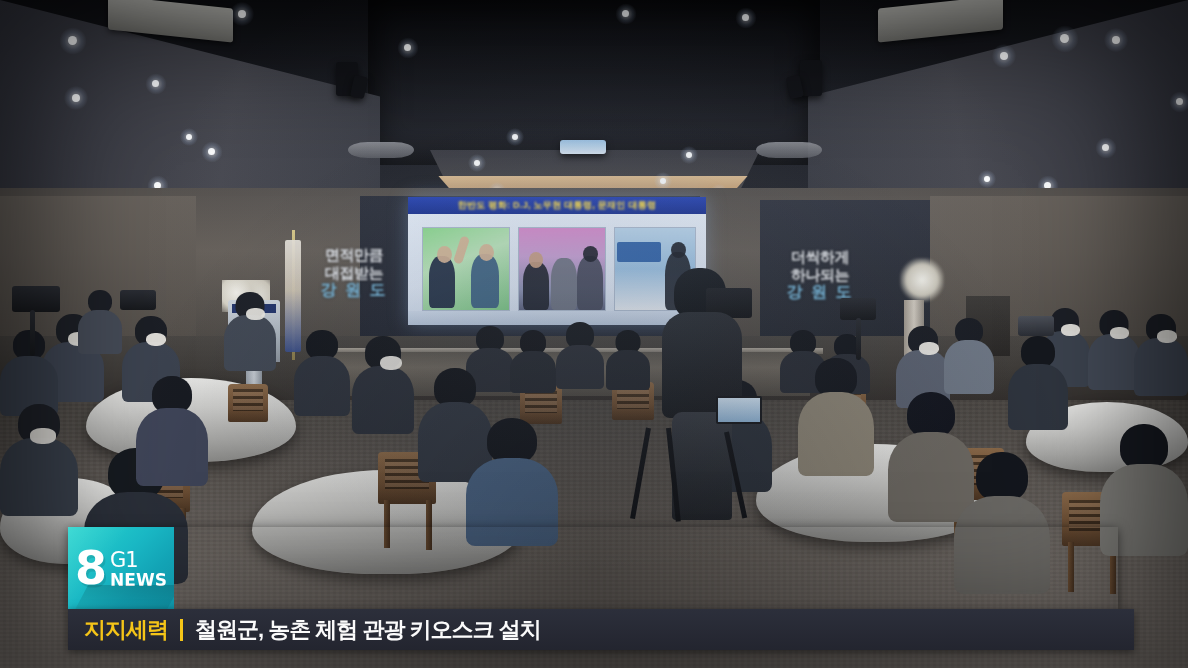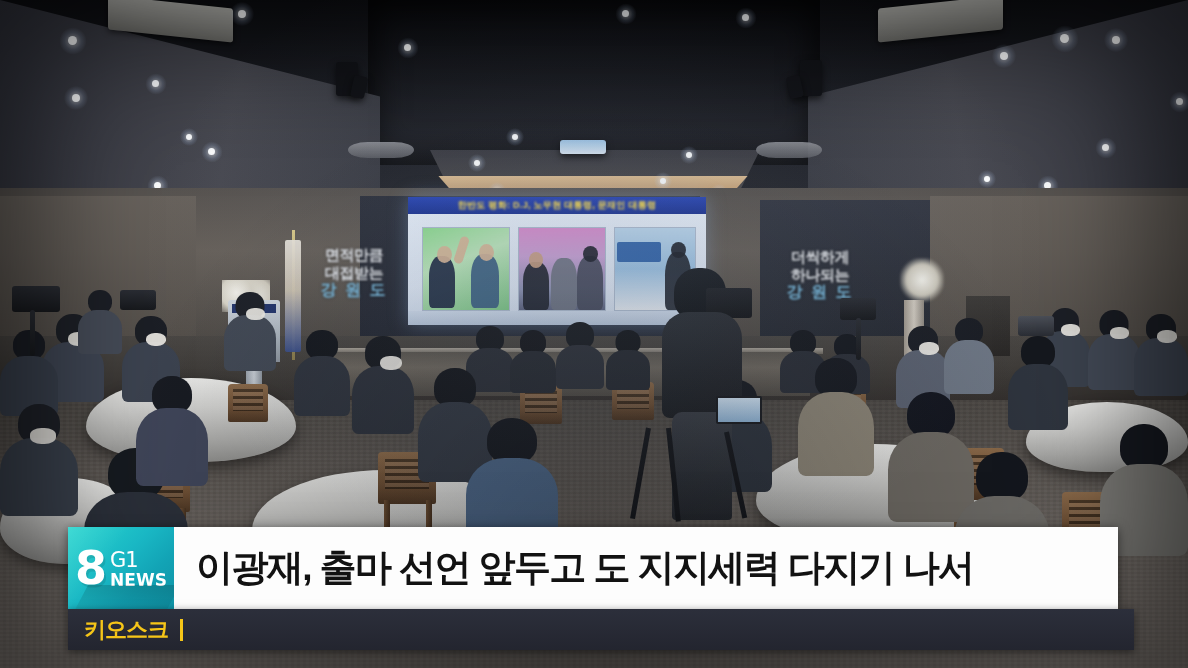--- a/index.html
+++ b/index.html
@@ -644,23 +644,21 @@
   <div id="lower-third">
     <div id="logo-box">
       <div class="logo-inner">
         <span class="logo-8">8</span>
         <span class="logo-stack">
           <span class="logo-g1">G1</span>
           <span class="logo-news">NEWS</span>
         </span>
       </div>
     </div>
-    <div id="headline-box">
-      <span id="headline-text">이광재, 출마 선언 앞두고 도 지지세력 다지기 나서</span>
-    </div>
   </div>
 
   <div id="ticker">
-    <span id="ticker-label">키오스크</span>
+    <span id="ticker-label">지지세력</span>
     <span id="ticker-sep"></span>
+    <span id="ticker-text">철원군, 농촌 체험 관광 키오스크 설치</span>
   </div>
 
 </div>
 
 </body></html>

